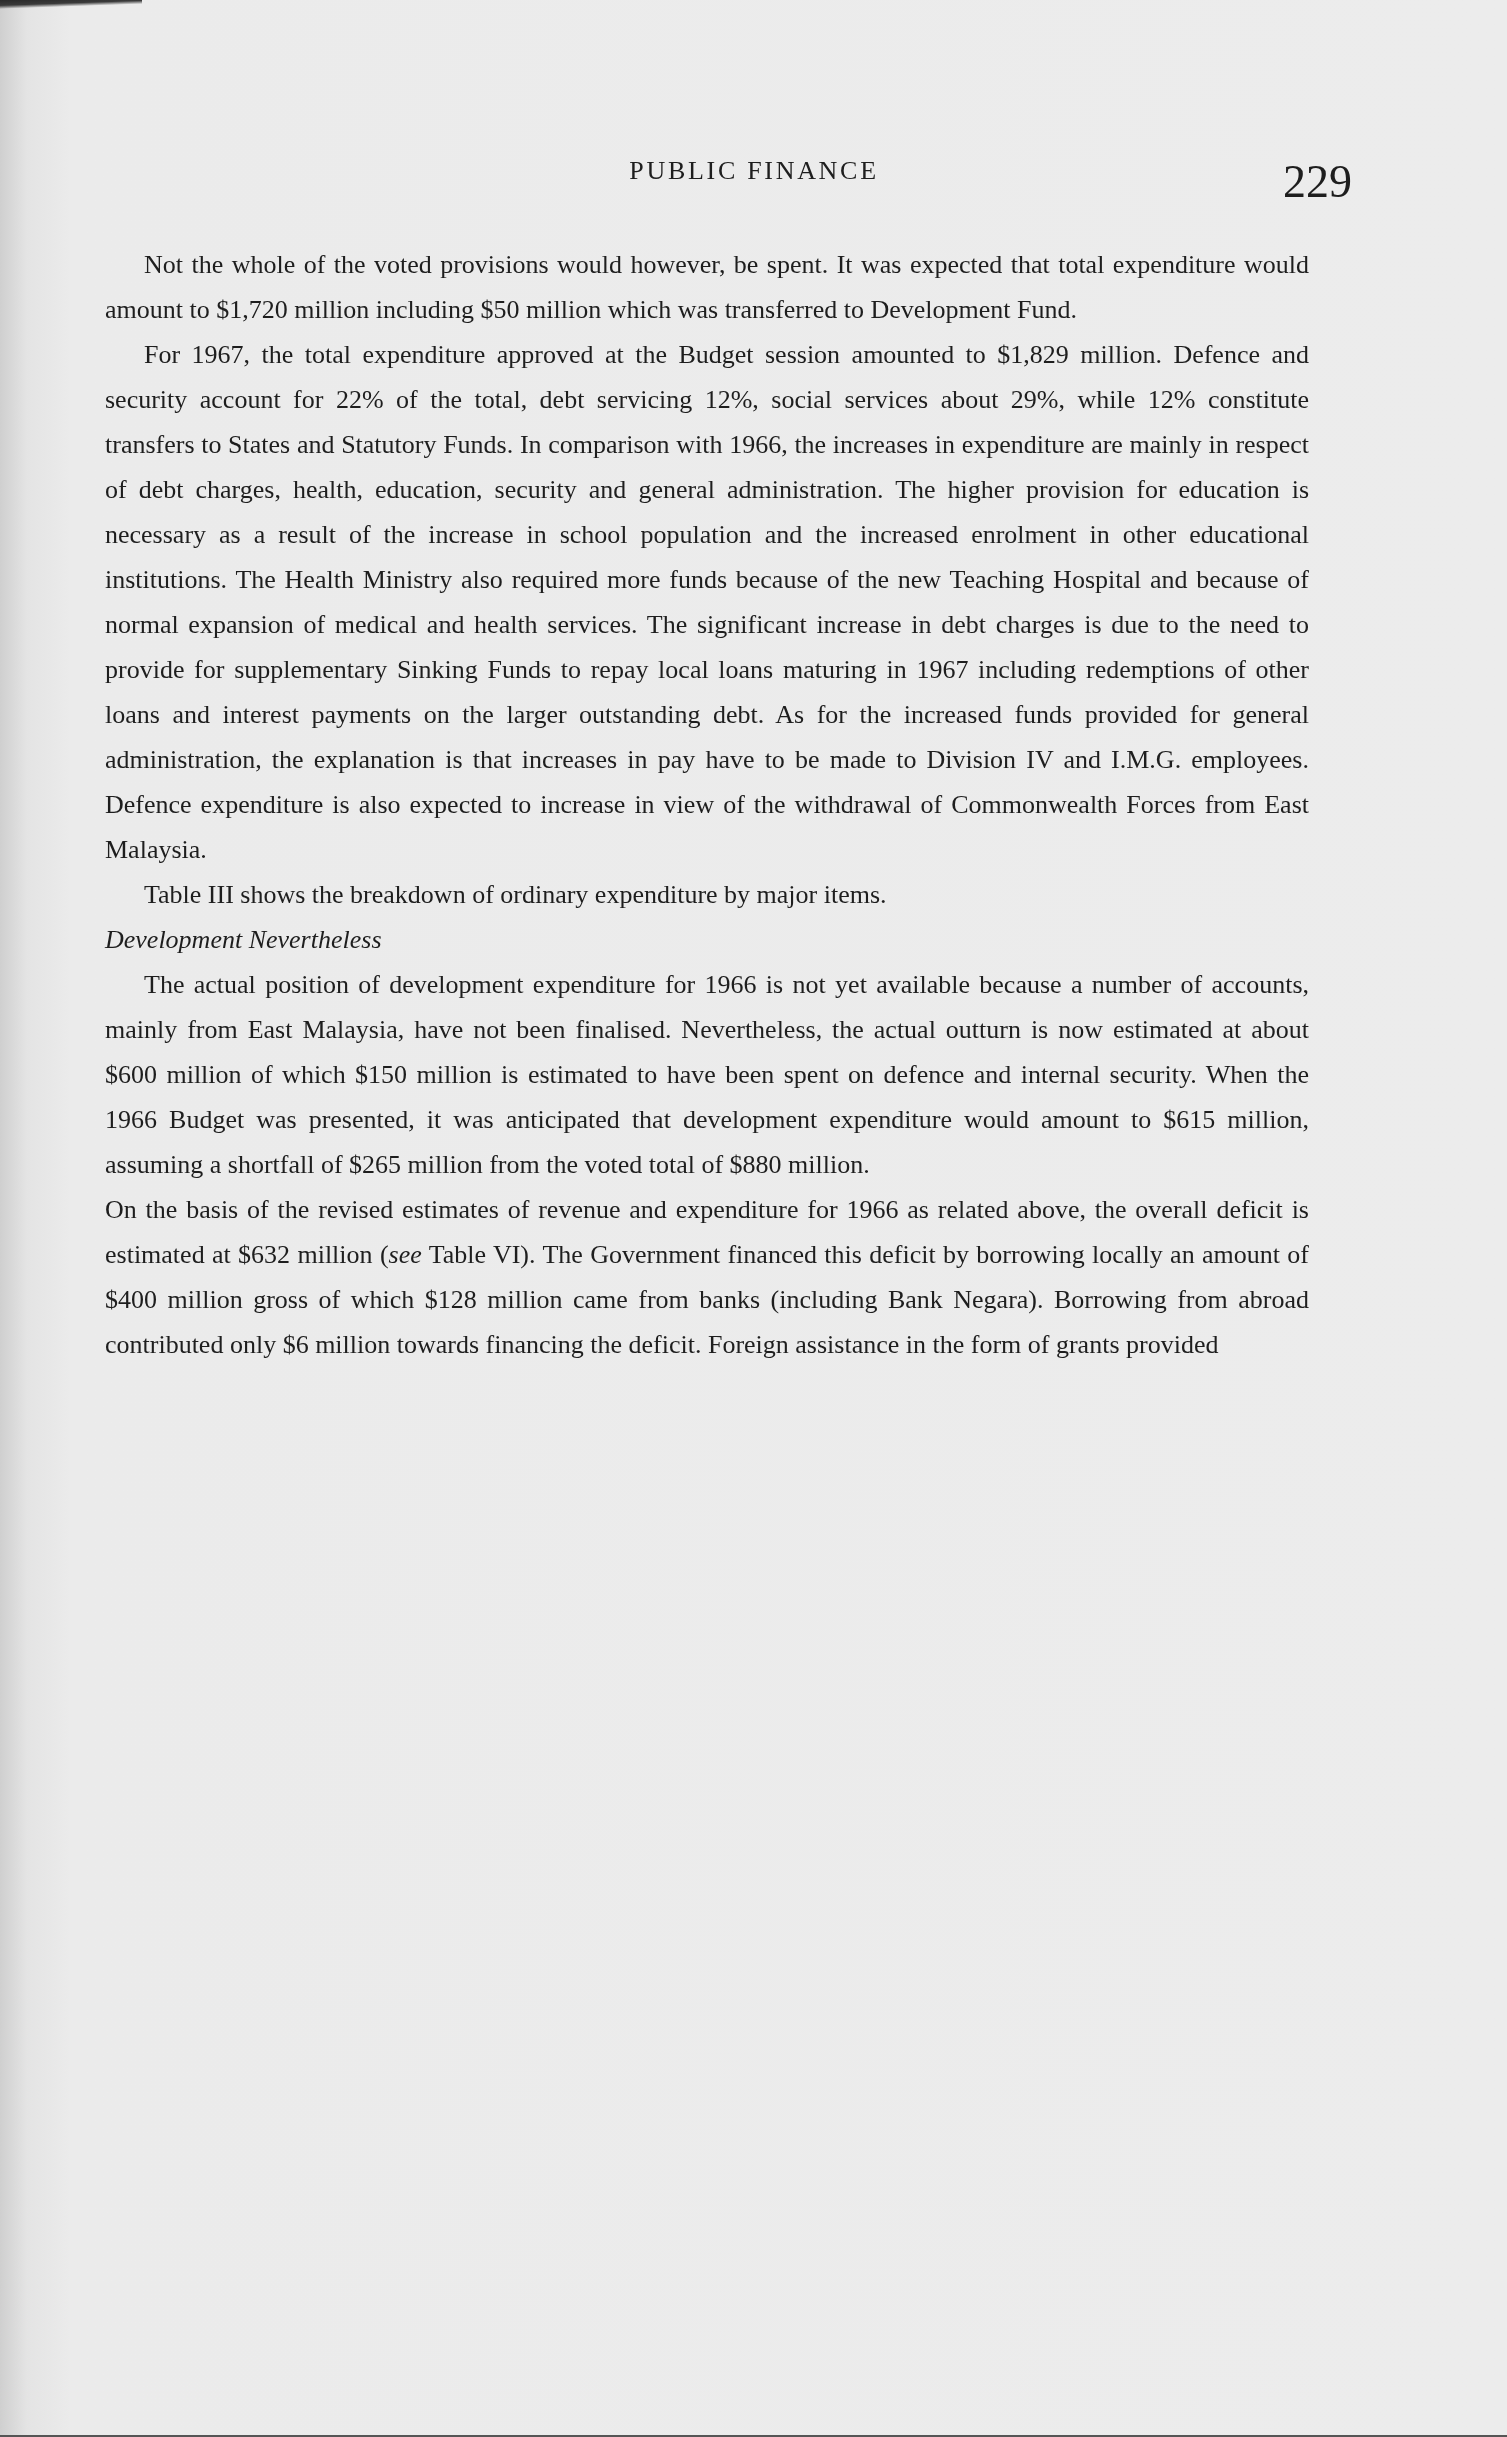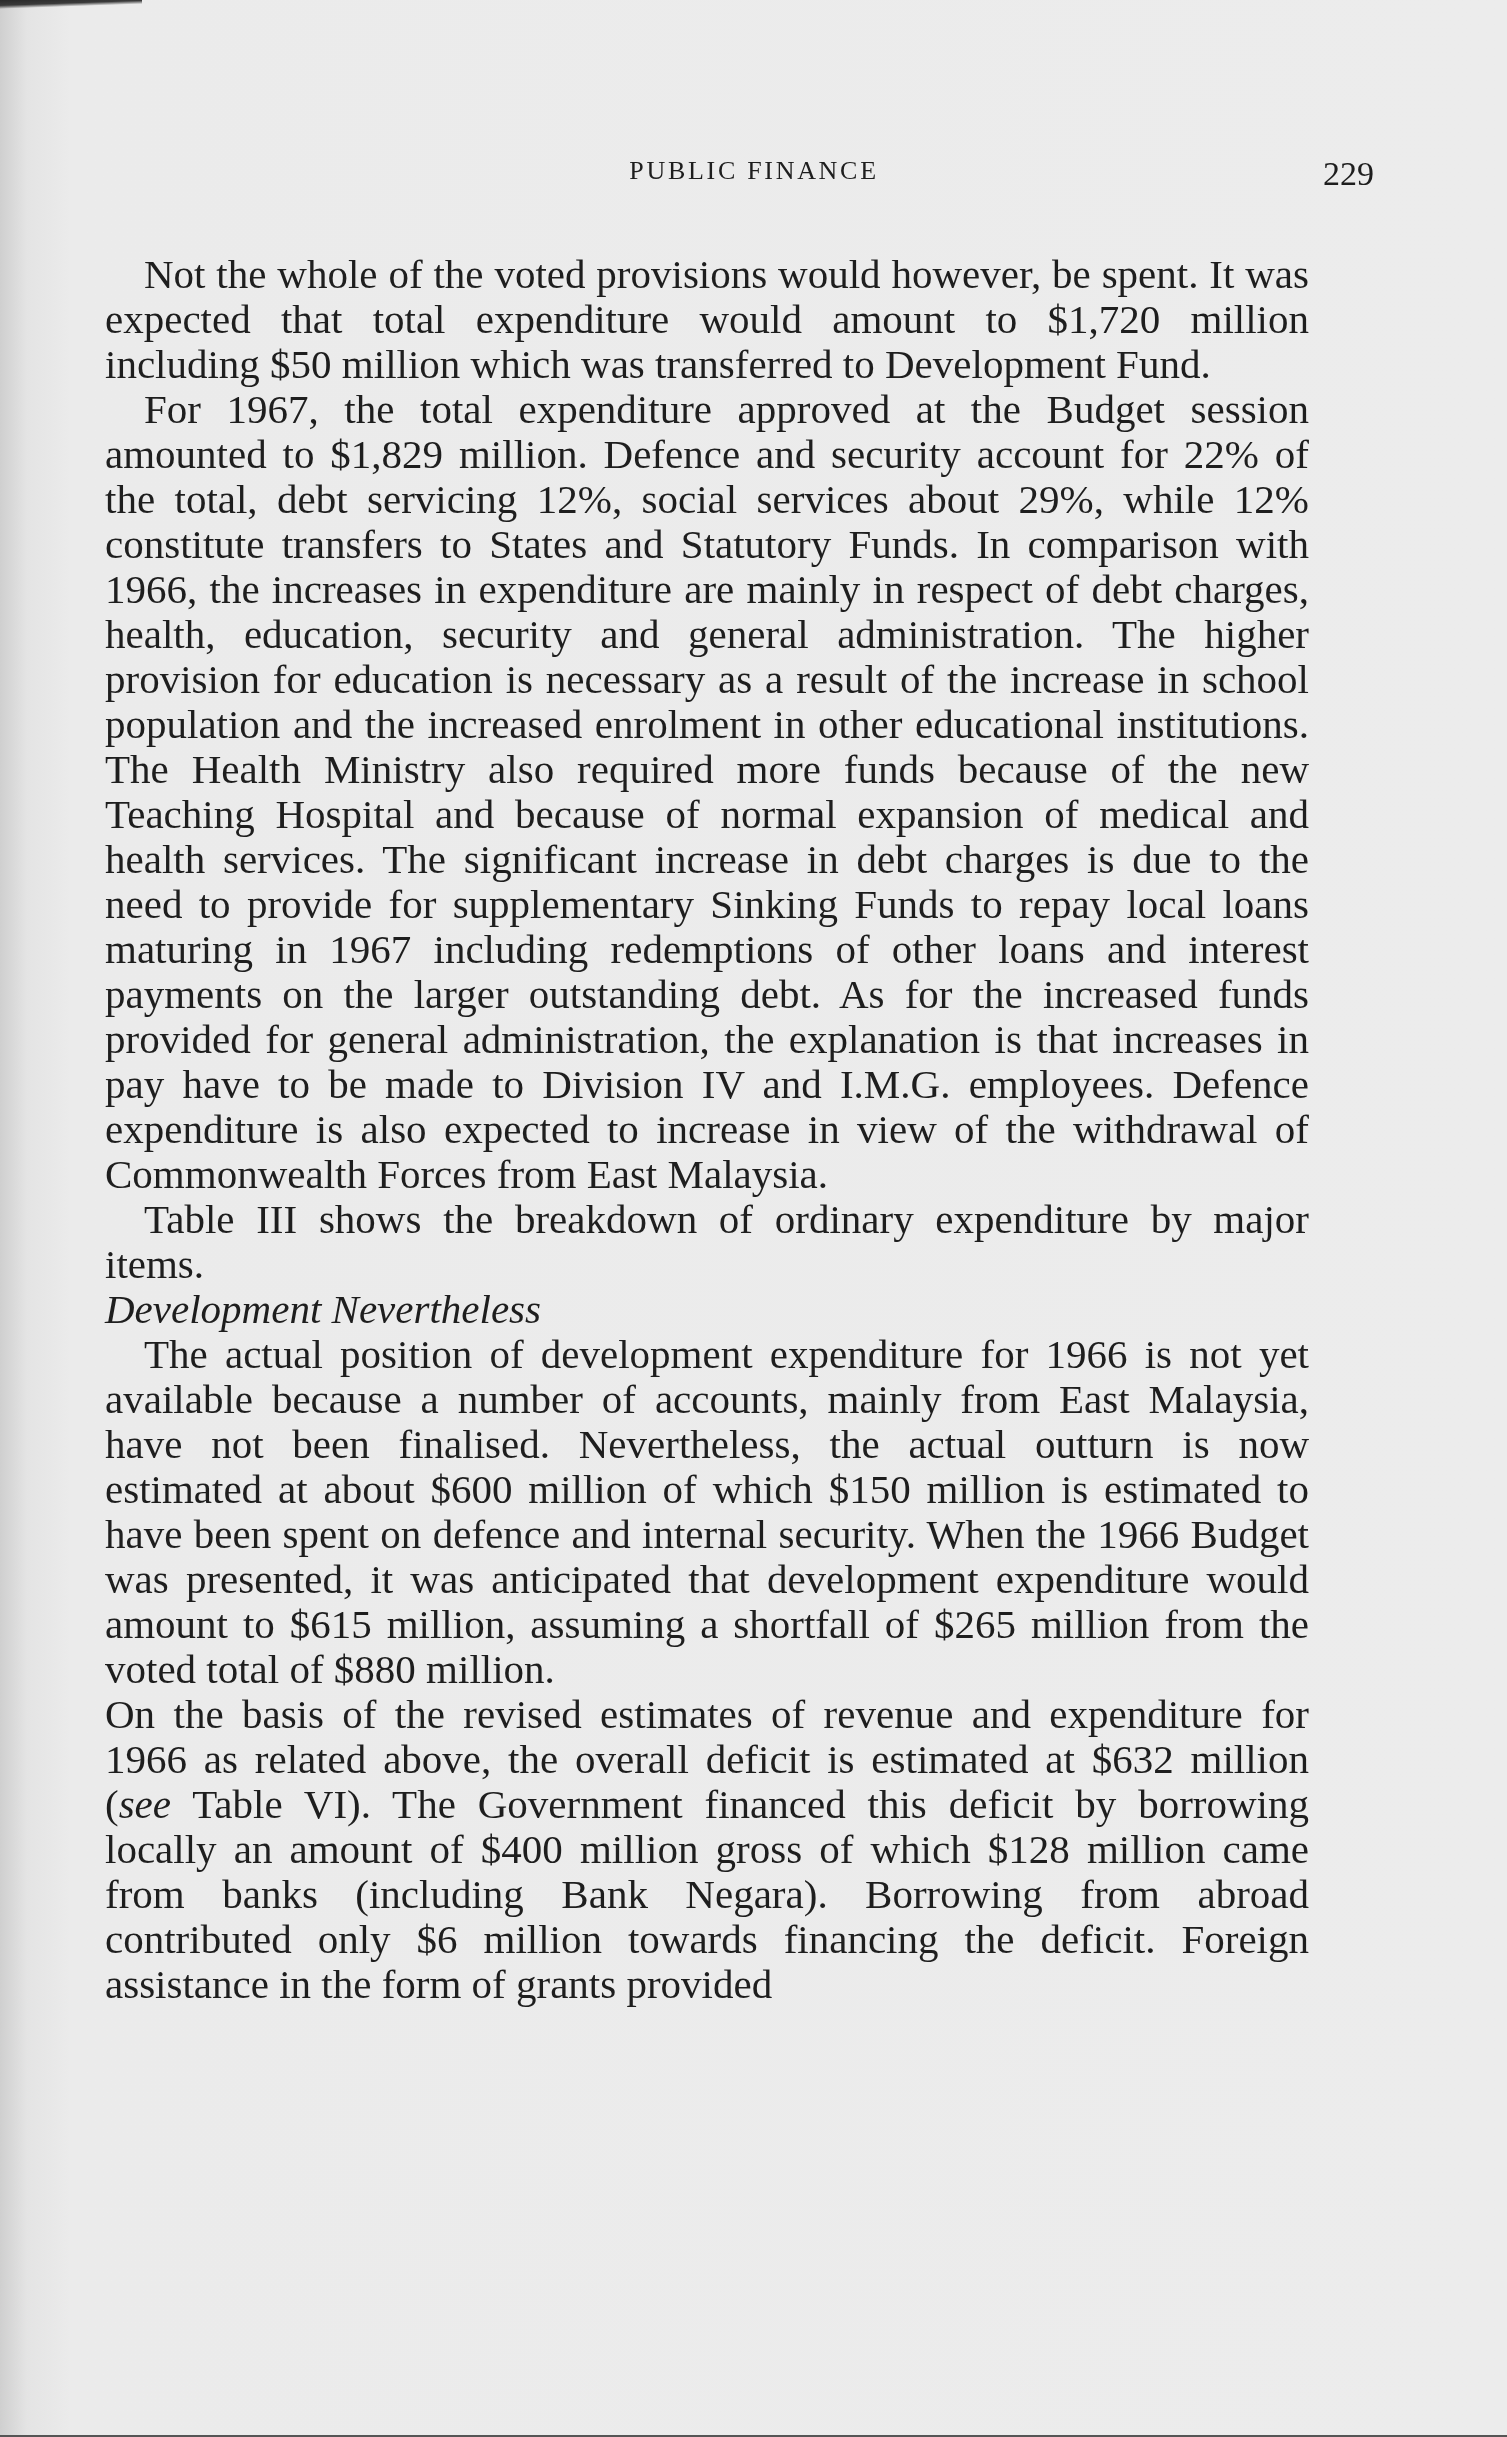--- a/index.html
+++ b/index.html
@@ -20,25 +20,25 @@
     transform: skewY(-2deg); transform-origin: left top;
   }
   .bottom-edge {
     position: absolute; left: 0; bottom: 0; width: 1508px; height: 2.7px; background: #555;
   }
   .running-head {
     position: absolute; top: 156px; left: 0; width: 1508px; text-align: center;
     font-size: 26px; letter-spacing: 2.7px;
   }
   .page-number {
-    position: absolute; top: 155px; left: 1323px; font-size: 34px;
+    position: absolute; top: 155px; left: 1283px; font-size: 46px;
   }
   .body-text {
-    position: absolute; left: 105px; top: 252px; width: 1204px;
-    font-size: 41px; line-height: 45px;
+    position: absolute; left: 105px; top: 242px; width: 1204px;
+    font-size: 26px; line-height: 45px;
     text-align: justify; hyphens: manual;
   }
   .body-text p { margin: 0; }
   .indent { text-indent: 39px; }
   .subhead { font-style: italic; margin: 0; }
   em { font-style: italic; }
 </style>
 </head>
 <body>
 

